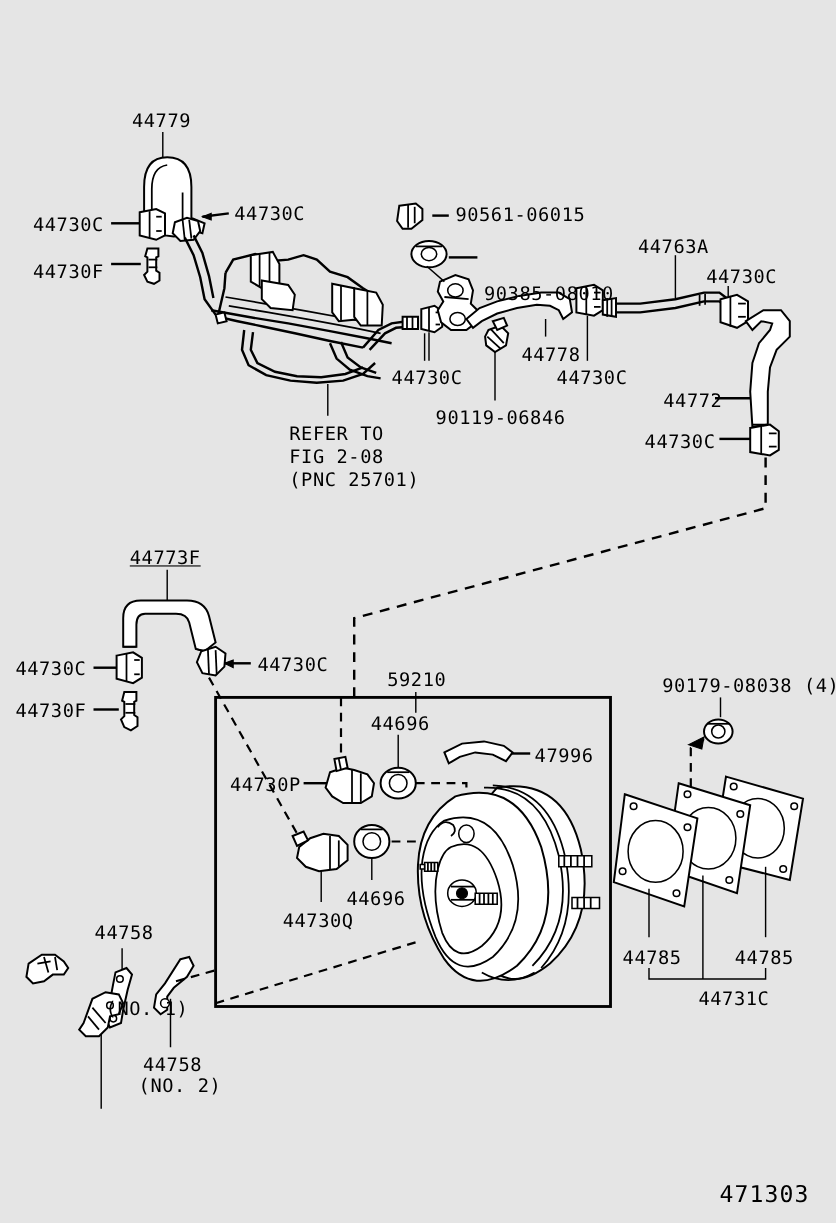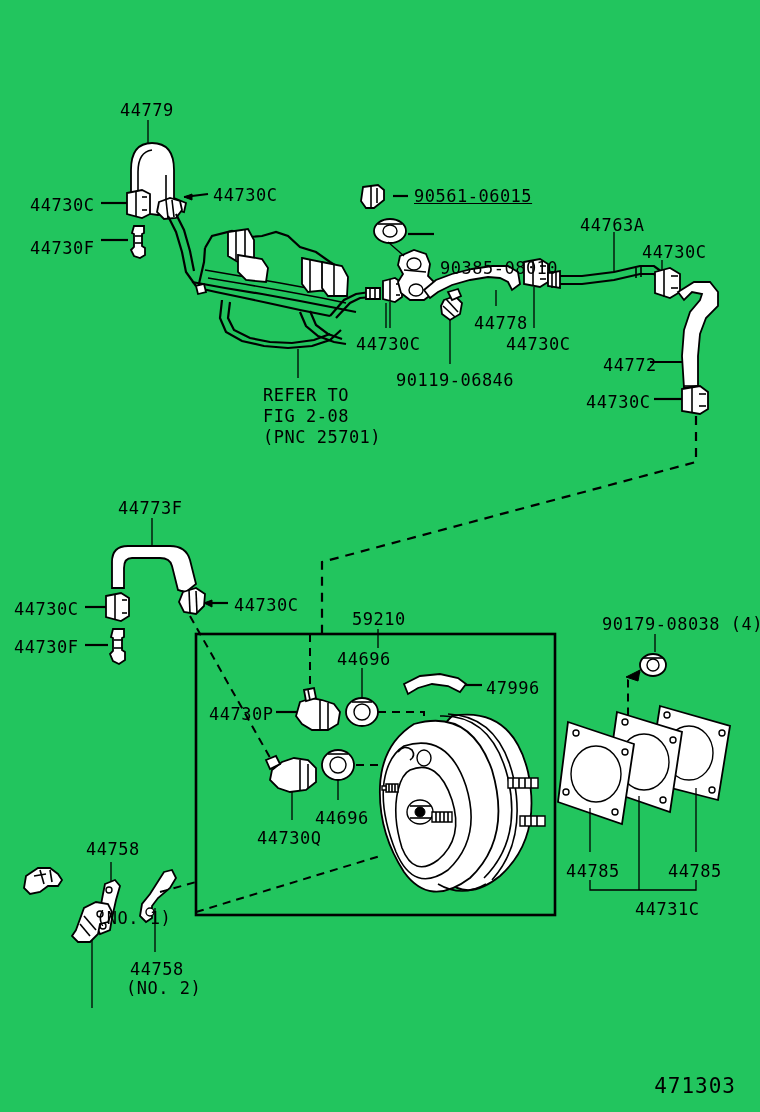--- a/index.html
+++ b/index.html
@@ -1,19 +1,19 @@
 <!DOCTYPE html>
 <html><head>
 <meta charset="utf-8">
 <style>
   html,body{margin:0;padding:0;background:#ffffff;}
   #page{
     position:relative;
     width:760px;height:1112px;
-    background:#22c55e;
+    background:#e5e5e5;
     font-family:"DejaVu Sans Mono","Liberation Mono",monospace;
     overflow:hidden;
   }
   .lbl{
     position:absolute;
     color:#000;
     font-size:17px;
     letter-spacing:0.5px;
     white-space:pre;
     line-height:21px;
@@ -413,31 +413,31 @@
       <path class="ln-thin" d="M84 916 L96 930"></path>
       <path class="ln-thin" d="M80 924 L90 936"></path>
     </g>
 
   </svg>
 
   <div class="lbl" style="left:120px;top:100px;">44779</div>
   <div class="lbl" style="left:30px;top:195px;">44730C</div>
   <div class="lbl" style="left:213px;top:185px;">44730C</div>
   <div class="lbl" style="left:30px;top:238px;">44730F</div>
-  <div class="lbl" style="left:414px;top:186px;text-decoration:underline;">90561-06015</div>
+  <div class="lbl" style="left:414px;top:186px;">90561-06015</div>
   <div class="lbl" style="left:440px;top:227px;margin-top:31px;">90385-08010</div>
   <div class="lbl" style="left:580px;top:215px;">44763A</div>
   <div class="lbl" style="left:642px;top:242px;">44730C</div>
   <div class="lbl" style="left:356px;top:334px;">44730C</div>
   <div class="lbl" style="left:474px;top:313px;">44778</div>
   <div class="lbl" style="left:506px;top:334px;">44730C</div>
   <div class="lbl" style="left:396px;top:370px;">90119-06846</div>
   <div class="lbl" style="left:603px;top:355px;">44772</div>
   <div class="lbl" style="left:586px;top:392px;">44730C</div>
-  <div class="lbl" style="left:118px;top:498px;">44773F</div>
+  <div class="lbl" style="left:118px;top:498px;text-decoration:underline;">44773F</div>
   <div class="lbl" style="left:14px;top:599px;">44730C</div>
   <div class="lbl" style="left:234px;top:595px;">44730C</div>
   <div class="lbl" style="left:14px;top:637px;">44730F</div>
   <div class="lbl" style="left:352px;top:609px;">59210</div>
   <div class="lbl" style="left:337px;top:649px;">44696</div>
   <div class="lbl" style="left:486px;top:678px;">47996</div>
   <div class="lbl" style="left:209px;top:704px;">44730P</div>
   <div class="lbl" style="left:315px;top:808px;">44696</div>
   <div class="lbl" style="left:257px;top:828px;">44730Q</div>
   <div class="lbl" style="left:602px;top:614px;">90179-08038 (4)</div>

